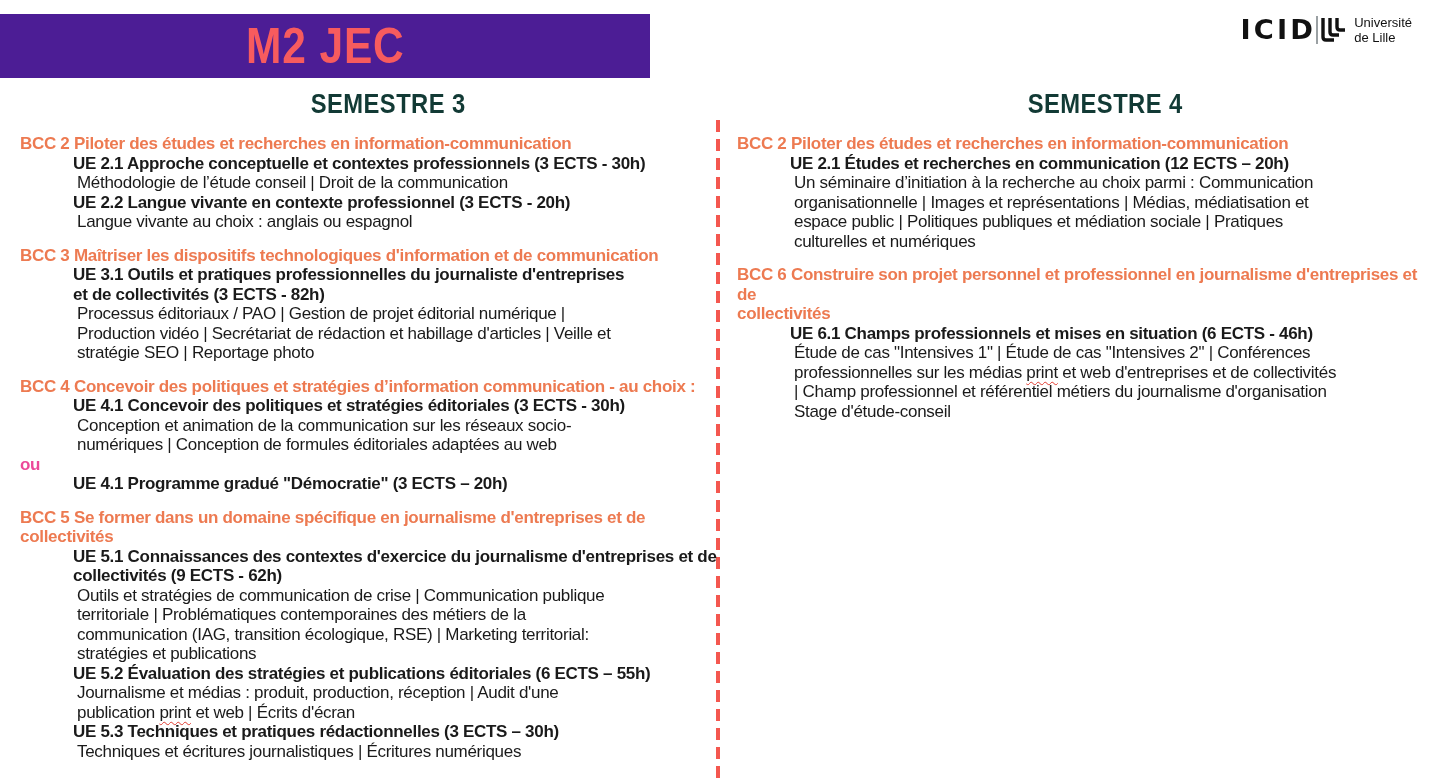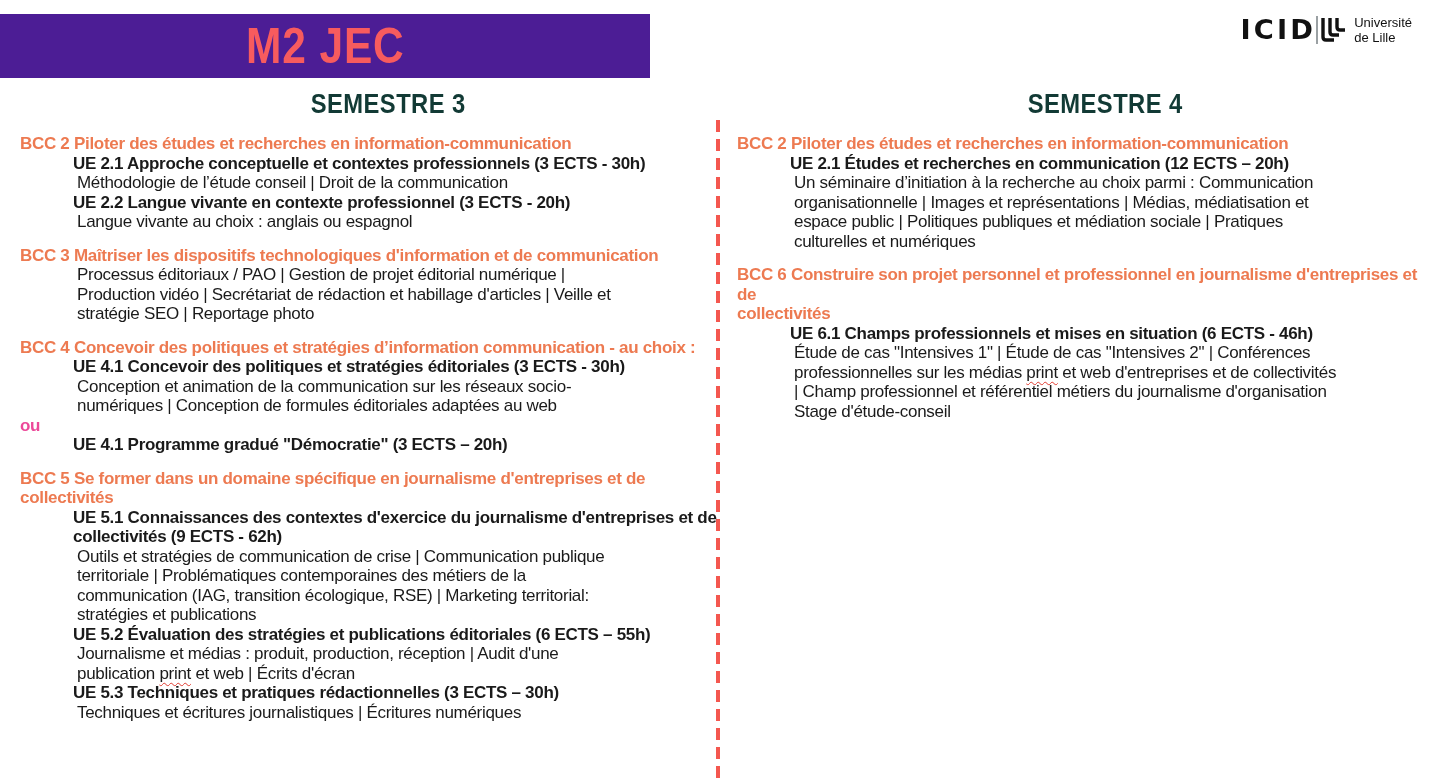--- a/index.html
+++ b/index.html
@@ -98,20 +98,22 @@
   <div class="section">
     <div class="bcc">BCC 2 Piloter des études et recherches en information-communication</div>
     <div class="ue-title">UE 2.1 Approche conceptuelle et contextes professionnels (3 ECTS - 30h)</div>
     <div class="ue-detail">Méthodologie de l’étude conseil | Droit de la communication</div>
     <div class="ue-title">UE 2.2 Langue vivante en contexte professionnel (3 ECTS - 20h)</div>
     <div class="ue-detail">Langue vivante au choix : anglais ou espagnol</div>
   </div>
 
   <div class="section">
     <div class="bcc">BCC 3 Maîtriser les dispositifs technologiques d'information et de communication</div>
+    <div class="ue-title">UE 3.1 Outils et pratiques professionnelles du journaliste d'entreprises
+et de collectivités (3 ECTS - 82h)</div>
     <div class="ue-detail">Processus éditoriaux / PAO | Gestion de projet éditorial numérique |
 Production vidéo | Secrétariat de rédaction et habillage d'articles | Veille et
 stratégie SEO | Reportage photo</div>
   </div>
 
   <div class="section">
     <div class="bcc">BCC 4 Concevoir des politiques et stratégies d’information communication - au choix :</div>
     <div class="ue-title">UE 4.1 Concevoir des politiques et stratégies éditoriales (3 ECTS - 30h)</div>
     <div class="ue-detail">Conception et animation de la communication sur les réseaux socio-
 numériques | Conception de formules éditoriales adaptées au web</div>

